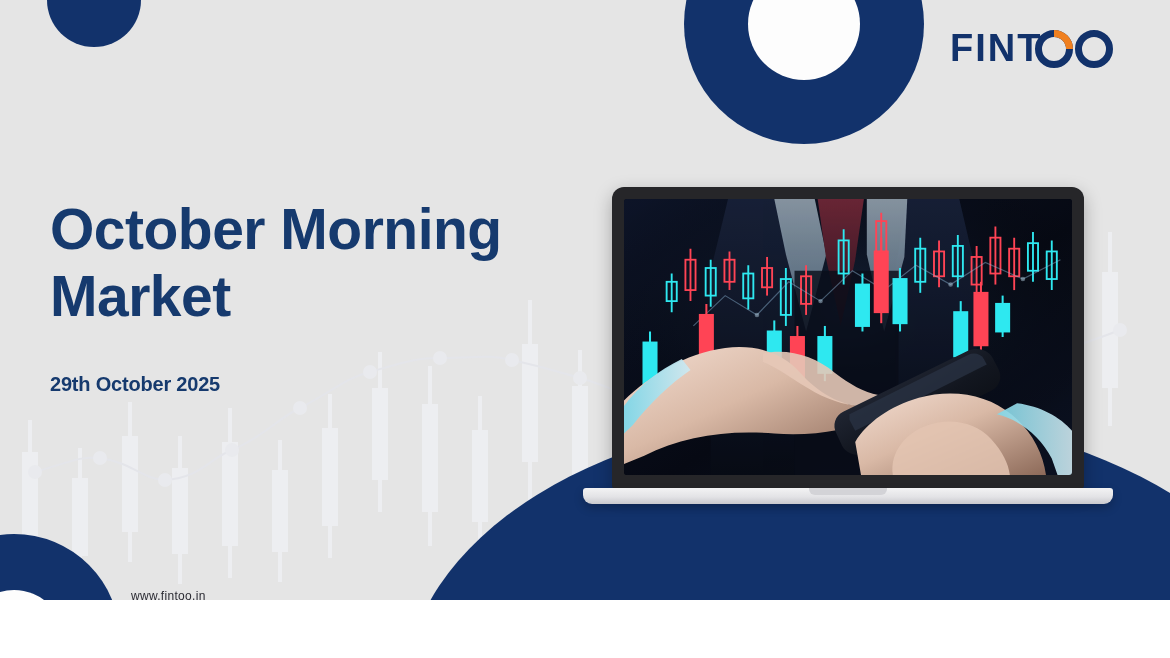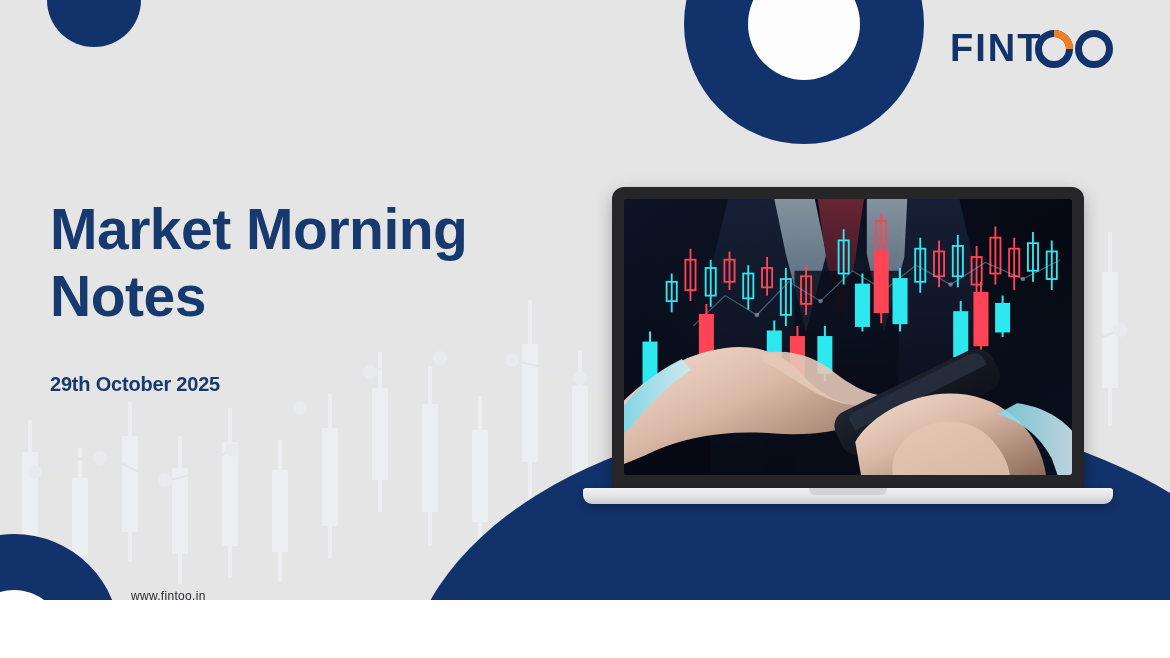--- a/index.html
+++ b/index.html
@@ -252,22 +252,22 @@
 
       <circle cx="104" cy="21" r="15.5" fill="none" stroke="#12326b" stroke-width="7"></circle>
       <path d="M104,5.5 A15.5,15.5 0 0 1 119.5,21" fill="none" stroke="#f08020" stroke-width="7" stroke-linecap="butt"></path>
 
       <circle cx="144" cy="21" r="15.5" fill="none" stroke="#12326b" stroke-width="7"></circle>
     </svg>
   </div>
 
   <div class="headline">
     <h1>
-      <span>Market Morning</span><br>
-      <span>Notes</span>
+      <span>October Morning</span><br>
+      <span>Market</span>
     </h1>
     <div class="date">29th October 2025</div>
   </div>
 
   <div class="site-url">www.fintoo.in</div>
 
   <div class="laptop">
     <div class="laptop-lid">
       <div class="laptop-screen">
         <svg class="screen-svg" viewBox="0 0 310 200" preserveAspectRatio="none">

